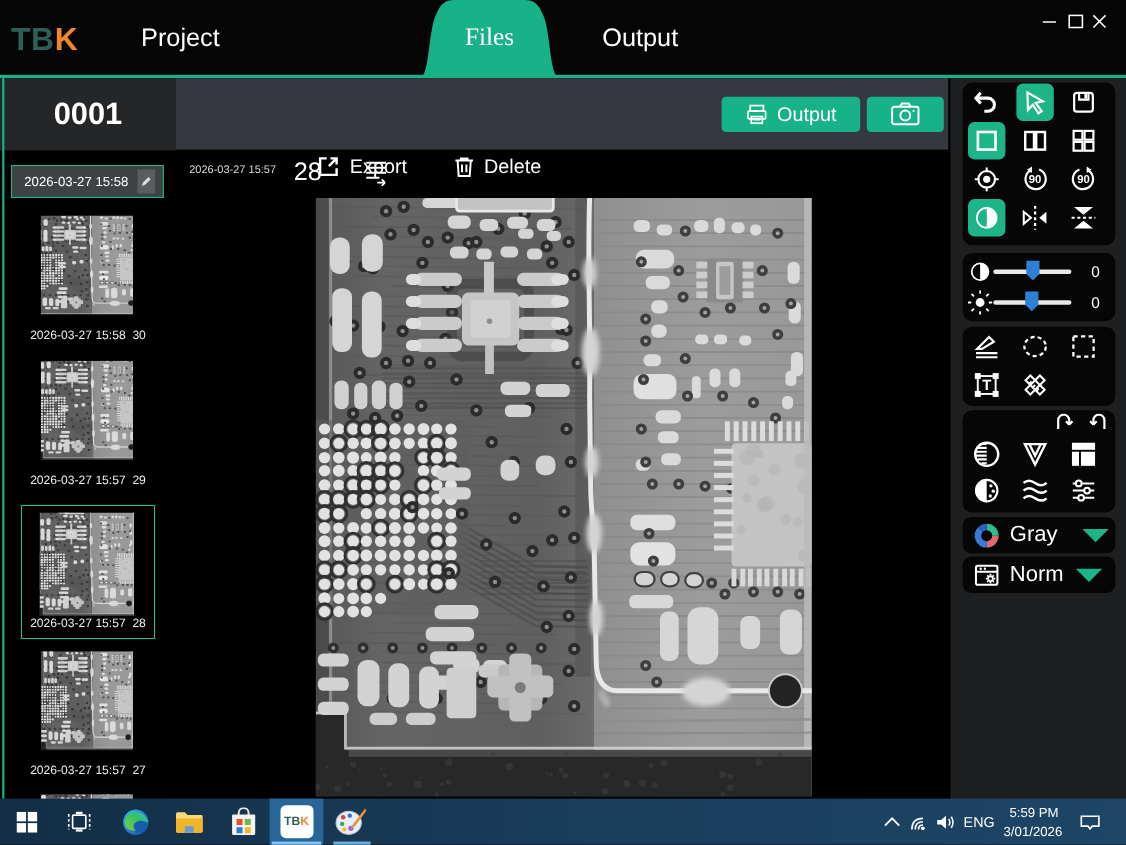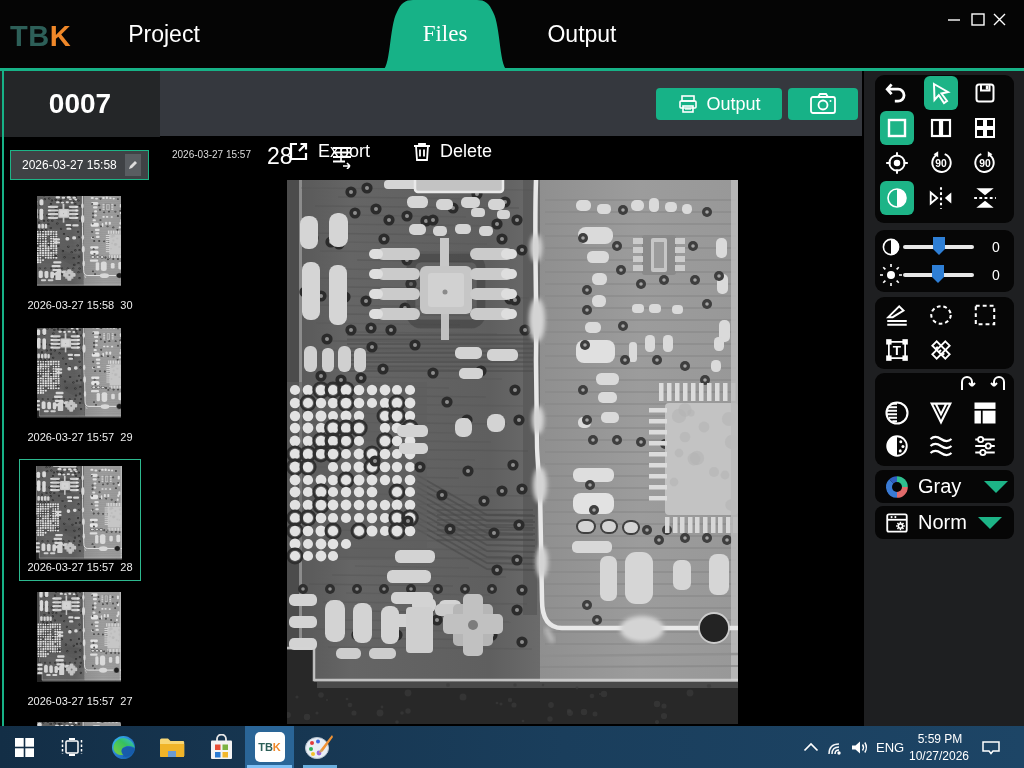--- a/index.html
+++ b/index.html
@@ -58,21 +58,21 @@
   <div class="tab" style="left:127px;width:74px;">Project</div>
   <div class="tab" style="left:381px;width:128px;font-family:Liberation Serif, serif;">Files</div>
   <div class="tab" style="left:543px;width:78px;">Output</div>
   <svg class="abs" id="winbtns" viewBox="0 0 64 20">
     <line x1="2" y1="10" x2="14" y2="10" stroke="#fff" stroke-width="1.4"></line>
     <rect x="26" y="4" width="12" height="11" fill="none" stroke="#fff" stroke-width="1.4"></rect>
     <path d="M48 4 L59 15 M59 4 L48 15" stroke="#fff" stroke-width="1.4"></path>
   </svg>
 
   <div class="abs" id="toolbar"></div>
-  <div class="abs" id="box0002">0007</div>
+  <div class="abs" id="box0002">0001</div>
 
   <div class="tbtn" style="left:287px;top:71px;">
     <svg width="23" height="23" viewBox="0 0 23 23" style="margin-right:8px;">
       <path d="M10 4 H4 V19 H19 V13" fill="none" stroke="#fff" stroke-width="2.2"></path>
       <path d="M12 11 L19 4 M13.5 4 H19 V9.5" fill="none" stroke="#fff" stroke-width="2.2"></path>
     </svg>
     Export
   </div>
   <div class="tbtn" style="left:411px;top:71px;">
     <svg width="22" height="23" viewBox="0 0 22 23" style="margin-right:7px;">
@@ -1239,17 +1239,17 @@
   </svg>
   <svg class="abs" style="left:851px;top:740px;" width="19" height="15" viewBox="0 0 19 15">
     <path d="M1 5.5 H4.5 L9 1.5 V13.5 L4.5 9.5 H1 Z" fill="#fff"></path>
     <g fill="none" stroke="#fff" stroke-width="1.4">
         <path d="M11.5 4.5 Q13.5 7.5 11.5 10.5"></path>
         <path d="M13.8 2.5 Q17 7.5 13.8 12.5"></path>
       </g>
   </svg>
   <div class="traytxt" style="left:876px;top:740px;font-size:13px;">ENG</div>
   <div class="traytxt" style="left:915px;top:732px;width:50px;text-align:center;">5:59 PM</div>
-  <div class="traytxt" style="left:908px;top:749px;width:62px;text-align:center;">10/27/2026</div>
+  <div class="traytxt" style="left:908px;top:749px;width:62px;text-align:center;">3/01/2026</div>
   <svg class="abs" style="left:981px;top:740px;" width="20" height="16" viewBox="0 0 20 16">
     <path d="M2 2 H18 V11 H12 L10 13.5 L8 11 H2 Z" fill="none" stroke="#fff" stroke-width="1.5"></path>
   </svg>
 </div>
 
 </body></html>

